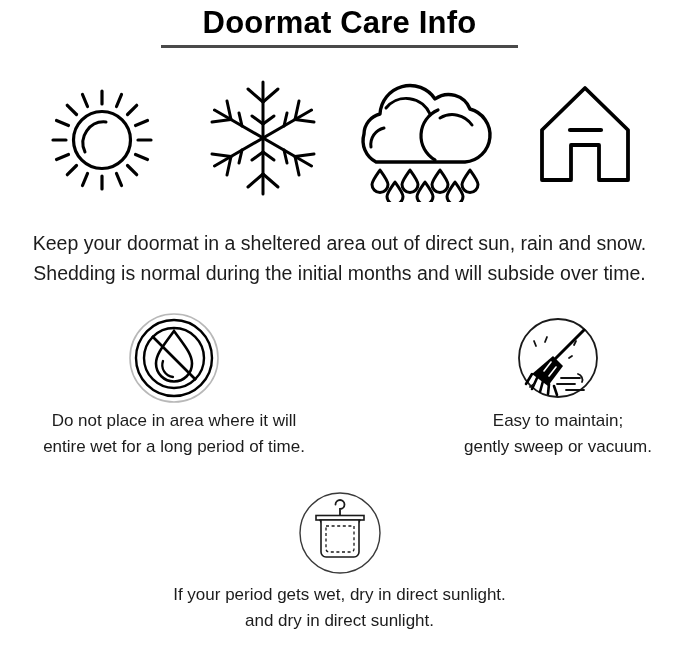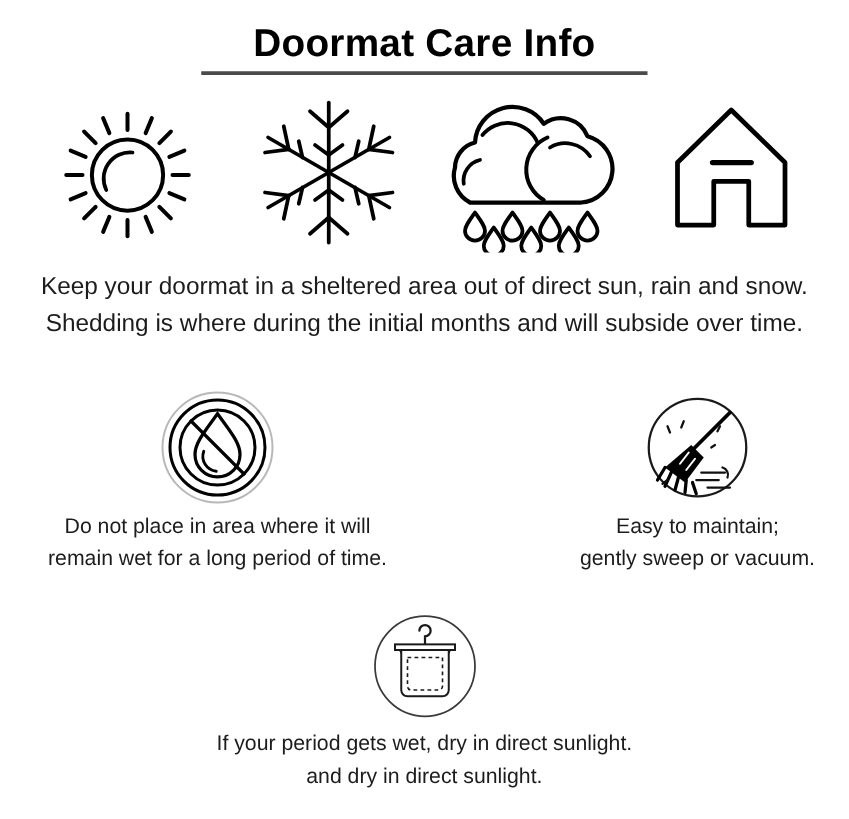--- a/index.html
+++ b/index.html
@@ -31,21 +31,21 @@
     text-align: center;
   }
   .title {
     font-family: "Liberation Sans", sans-serif;
     font-weight: bold;
     font-size: 31px;
     letter-spacing: 0.2px;
     line-height: 38px;
     color: #000000;
     margin: 0;
-    padding-top: 16px;
+    padding-top: 4px;
   }
   .title-rule {
     width: 357px;
     height: 3px;
     background: #4a4a4a;
     margin: 3px auto 0 auto;
   }
 
   
   .weather-row {
@@ -61,21 +61,21 @@
   }
   .ic-sun   { left: 40px;  width: 130px; height: 130px; }
   .ic-snow  { left: 198px; width: 130px; height: 130px; }
   .ic-rain  { left: 352px; width: 145px; height: 130px; }
   .ic-house { left: 522px; width: 140px; height: 130px; }
 
   
   .intro {
     position: absolute;
     left: 0;
-    top: 214px;
+    top: 228px;
     width: 679px;
     text-align: center;
     font-size: 19.5px;
     line-height: 30px;
     color: #1c1c1c;
   }
   .intro div { white-space: nowrap; }
 
   
   .pair-row {
@@ -232,39 +232,39 @@
     <div class="weather-icon ic-house">
       <svg width="140" height="130" viewBox="0 0 140 130" fill="none" stroke="#000000" stroke-width="3.8" stroke-linejoin="round" stroke-linecap="round">
         <path d="M20 108 L20 58 L63 16 L106 58 L106 108 L77 108 L77 73 L49 73 L49 108 Z"></path>
         <line x1="48" y1="58" x2="79" y2="58" stroke-width="4.2"></line>
       </svg>
     </div>
   </div>
 
   <div class="intro">
     <div>Keep your doormat in a sheltered area out of direct sun, rain and snow.</div>
-    <div>Shedding is where during the initial months and will subside over time.</div>
+    <div>Shedding is normal during the initial months and will subside over time.</div>
   </div>
 
   <div class="pair-row">
 
     <div class="pair-col col-left">
       <div class="badge-wrap">
         <svg width="92" height="92" viewBox="0 0 92 92" fill="none">
           <circle cx="46" cy="46" r="44" stroke="#b8b8b8" stroke-width="1.6" fill="none"></circle>
           <circle cx="46" cy="46" r="38" stroke="#000000" stroke-width="2.4" fill="none"></circle>
           <circle cx="46" cy="46" r="30" stroke="#000000" stroke-width="2.4" fill="none"></circle>
           <path d="M46 19 C56 33 64 42 64 51.5 A18 18 0 0 1 28 51.5 C28 42 36 33 46 19 Z" stroke="#000000" stroke-width="2.6" fill="#ffffff"></path>
           <path d="M35 49 A12 12 0 0 0 45 65" stroke="#000000" stroke-width="2.3" fill="none" stroke-linecap="round"></path>
           <line x1="24" y1="24" x2="68" y2="68" stroke="#000000" stroke-width="2.6"></line>
         </svg>
       </div>
       <div class="caption">
         <div>Do not place in area where it will</div>
-        <div>remain wet for a long period of time.</div>
+        <div>entire wet for a long period of time.</div>
       </div>
     </div>
 
     <div class="pair-col col-right">
       <div class="badge-wrap">
         <svg width="92" height="92" viewBox="0 0 92 92" fill="none">
           <circle cx="46" cy="46" r="39" stroke="#1a1a1a" stroke-width="1.8" fill="none"></circle>
 
           <line x1="72" y1="18" x2="40" y2="50" stroke="#000000" stroke-width="3" stroke-linecap="round"></line>
 

